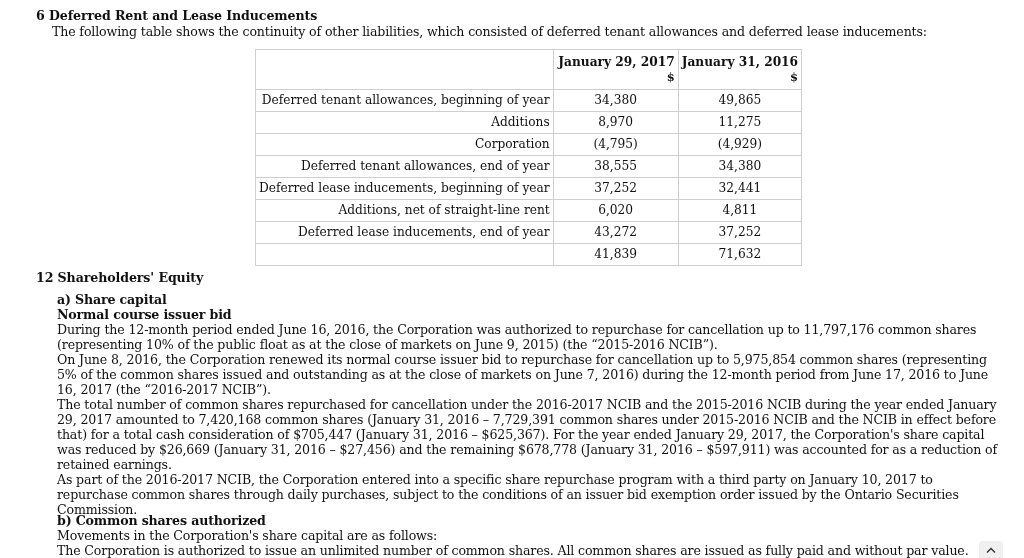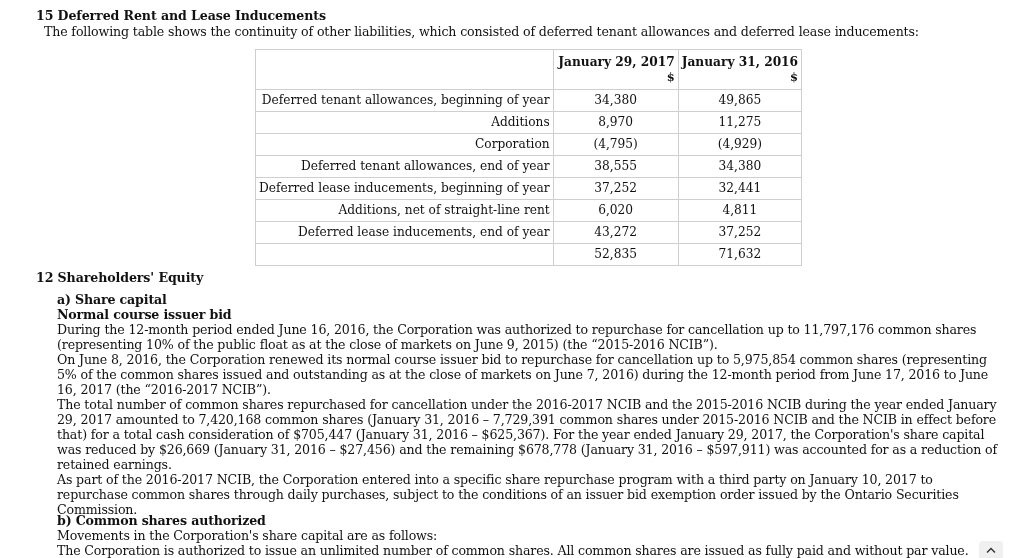--- a/index.html
+++ b/index.html
@@ -26,21 +26,21 @@
     }
     .section-title {
       position: absolute;
       left: 36px;
       font-weight: bold;
       font-size: 12.6px;
       letter-spacing: -0.1px;
     }
     .intro {
       position: absolute;
-      left: 44px;
+      left: 52px;
       top: 24px;
       white-space: nowrap;
       font-size: 12.6px;
       letter-spacing: -0.15px;
     }
     table.continuity {
       position: absolute;
       left: 255px;
       top: 49px;
       border-collapse: collapse;
@@ -94,21 +94,21 @@
       justify-content: center;
       cursor: pointer;
     }
     .scroll-top svg { display: block; }
   </style>
 </head>
 <body>
 
 <div class="page">
 
-  <div class="section-title" style="top:8px;">15 Deferred Rent and Lease Inducements</div>
+  <div class="section-title" style="top:8px;">6 Deferred Rent and Lease Inducements</div>
   <div class="intro">The following table shows the continuity of other liabilities, which consisted of deferred tenant allowances and deferred lease inducements:</div>
 
   <table class="continuity">
     <thead>
       <tr>
         <th></th>
         <th class="col1">
           <span>January 29, 2017</span>
           <span class="cur">$</span>
         </th>
@@ -149,21 +149,21 @@
         <td class="num">6,020</td>
         <td class="num2">4,811</td>
       </tr>
       <tr>
         <td class="label">Deferred lease inducements, end of year</td>
         <td class="num">43,272</td>
         <td class="num2">37,252</td>
       </tr>
       <tr>
         <td class="label"></td>
-        <td class="num">52,835</td>
+        <td class="num">41,839</td>
         <td class="num2">71,632</td>
       </tr>
     </tbody>
   </table>
 
   <div class="section-title" style="top:270px;">12 Shareholders' Equity</div>
 
   <div class="block" style="top:292px;">
     <span class="para bold">a) Share capital</span>
     <span class="para bold">Normal course issuer bid</span>

